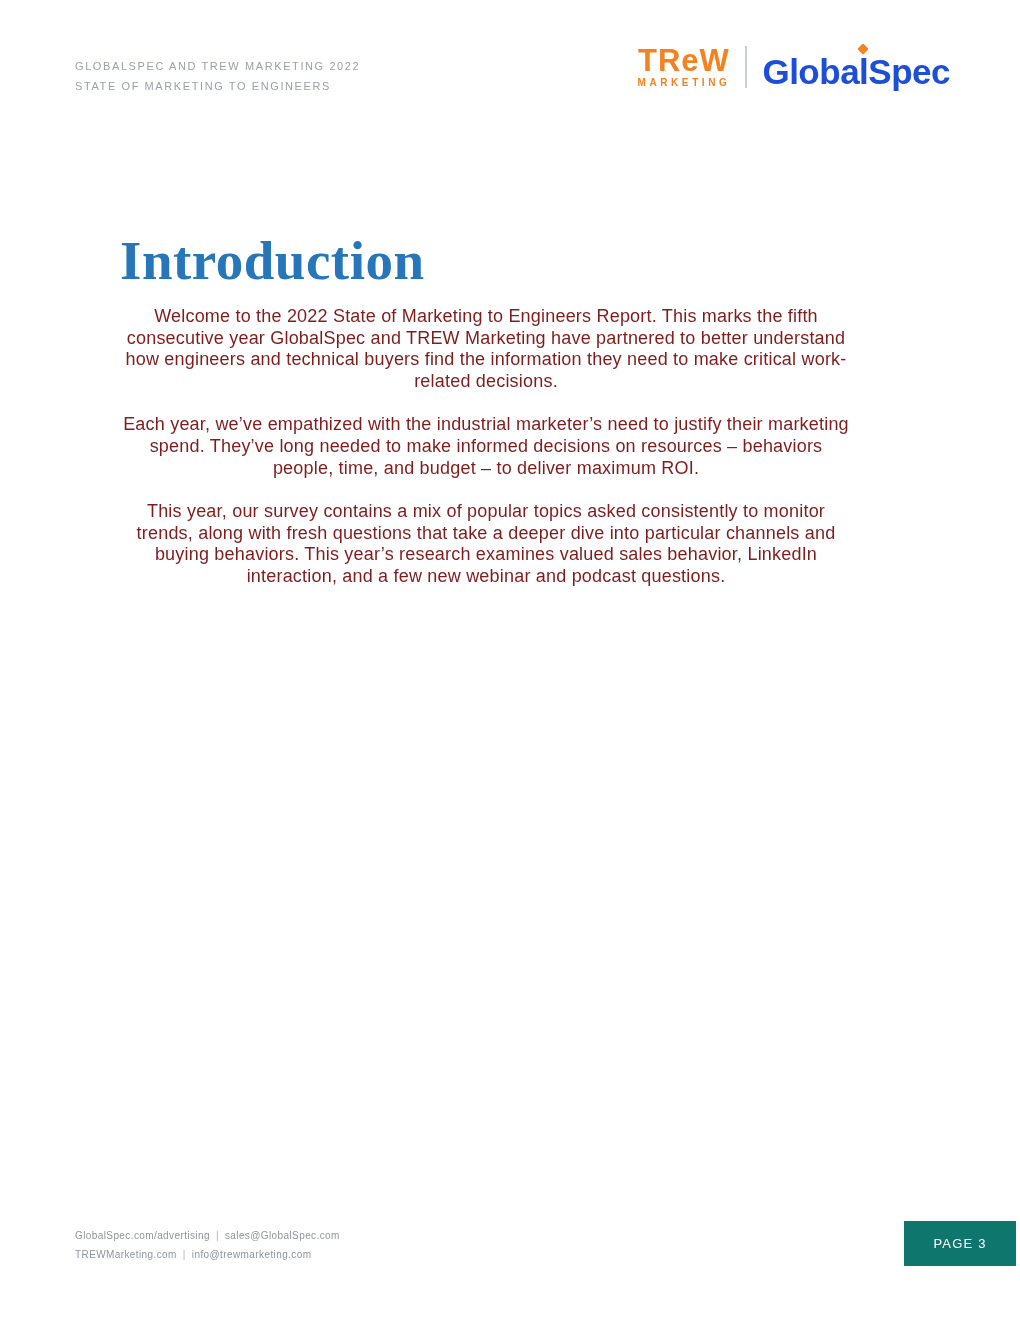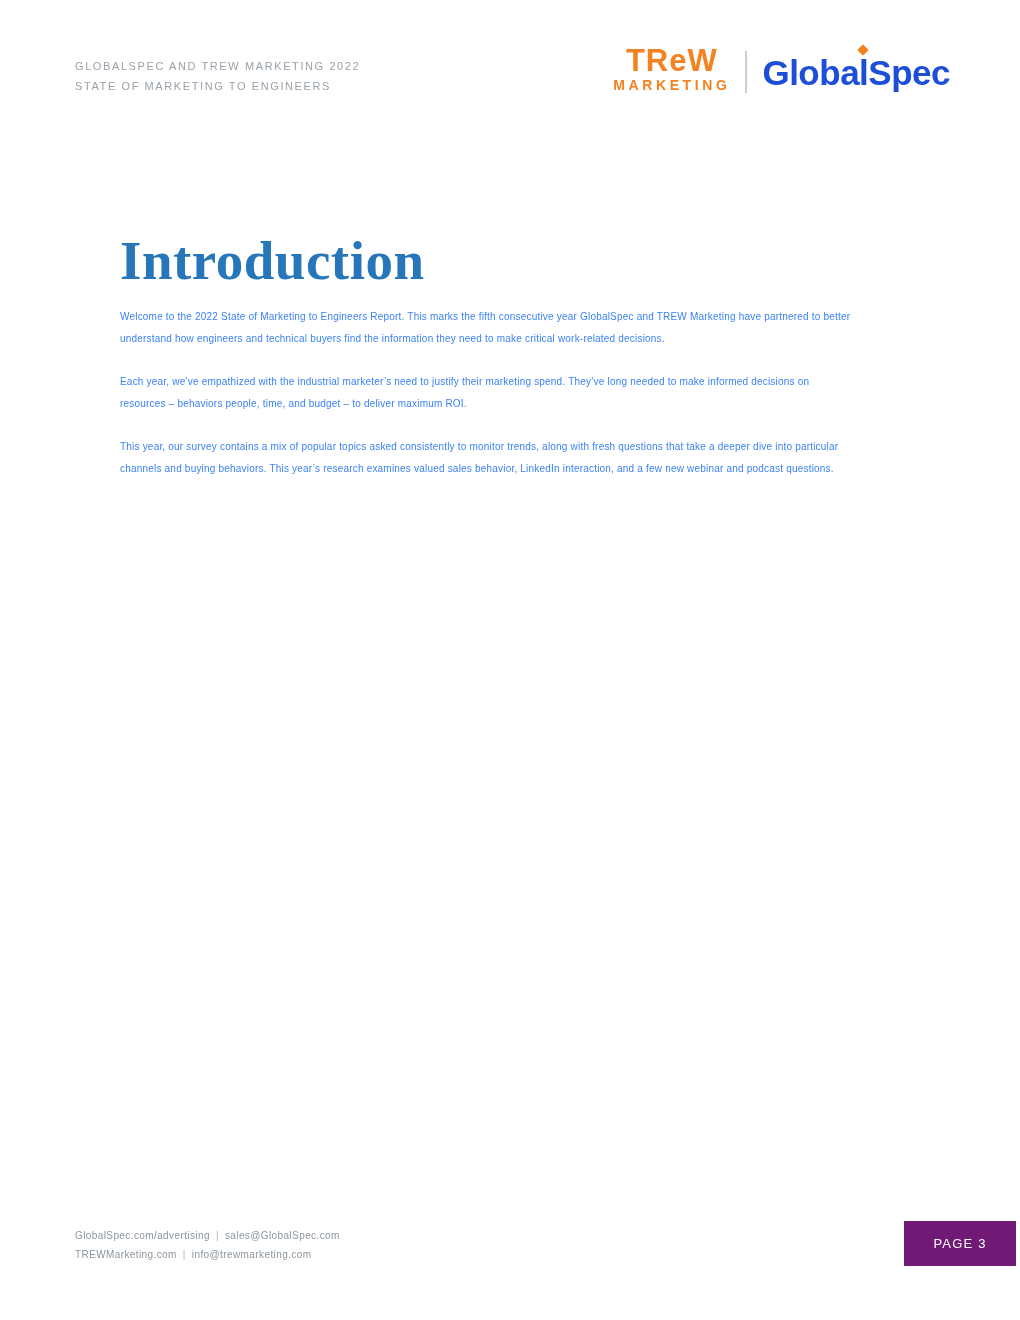--- a/index.html
+++ b/index.html
@@ -24,33 +24,33 @@
     color: #9aa1a8;
     font-weight: 400;
     text-transform: uppercase;
   }
 
   .logo-group {
     position: absolute;
     right: 70px;
     top: 46px;
     display: flex;
-    align-items: flex-end;
+    align-items: flex-start;
     gap: 15px;
   }
   .trew-logo { text-align: center; }
   .trew-word {
     font-size: 31px;
     font-weight: 700;
     color: #f58220;
     letter-spacing: 1px;
     line-height: 30px;
   }
   .trew-sub {
-    font-size: 14px;
+    font-size: 10px;
     font-weight: 600;
     letter-spacing: 3.6px;
     color: #f58220;
     margin-top: 1px;
   }
   .logo-divider {
     width: 2px;
     height: 42px;
     background: #c9ced4;
   }
@@ -85,25 +85,26 @@
   .content h1 {
     font-family: "Liberation Serif", serif;
     font-weight: 700;
     font-size: 55px;
     line-height: 58px;
     color: #2776ba;
     letter-spacing: 0.5px;
     margin: 0 0 16px 0;
   }
   .content p {
-    font-size: 10px;
+    font-size: 18px;
     line-height: 21.6px;
     letter-spacing: 0.2px;
-    color: #3b82f6;
+    color: #7f1d1d;
     margin: 0 0 22px 0;
+    text-align: center;
   }
 
   
   .footer-left {
     position: absolute;
     left: 75px;
     top: 1226px;
     font-size: 10px;
     line-height: 19px;
     letter-spacing: 0.4px;
@@ -111,21 +112,21 @@
   }
   .footer-left .sep { padding: 0 6px; color: #aeb4bb; }
   .footer-left .flink { color: #8d959e; cursor: pointer; }
 
   .page-badge {
     position: absolute;
     top: 1221px;
     right: 4px;
     width: 112px;
     height: 45px;
-    background: #701a75;
+    background: #0f766e;
     color: #ffffff;
     font-size: 13px;
     letter-spacing: 1.2px;
     display: flex;
     align-items: center;
     justify-content: center;
   }
 </style>
 </head>
 <body>

